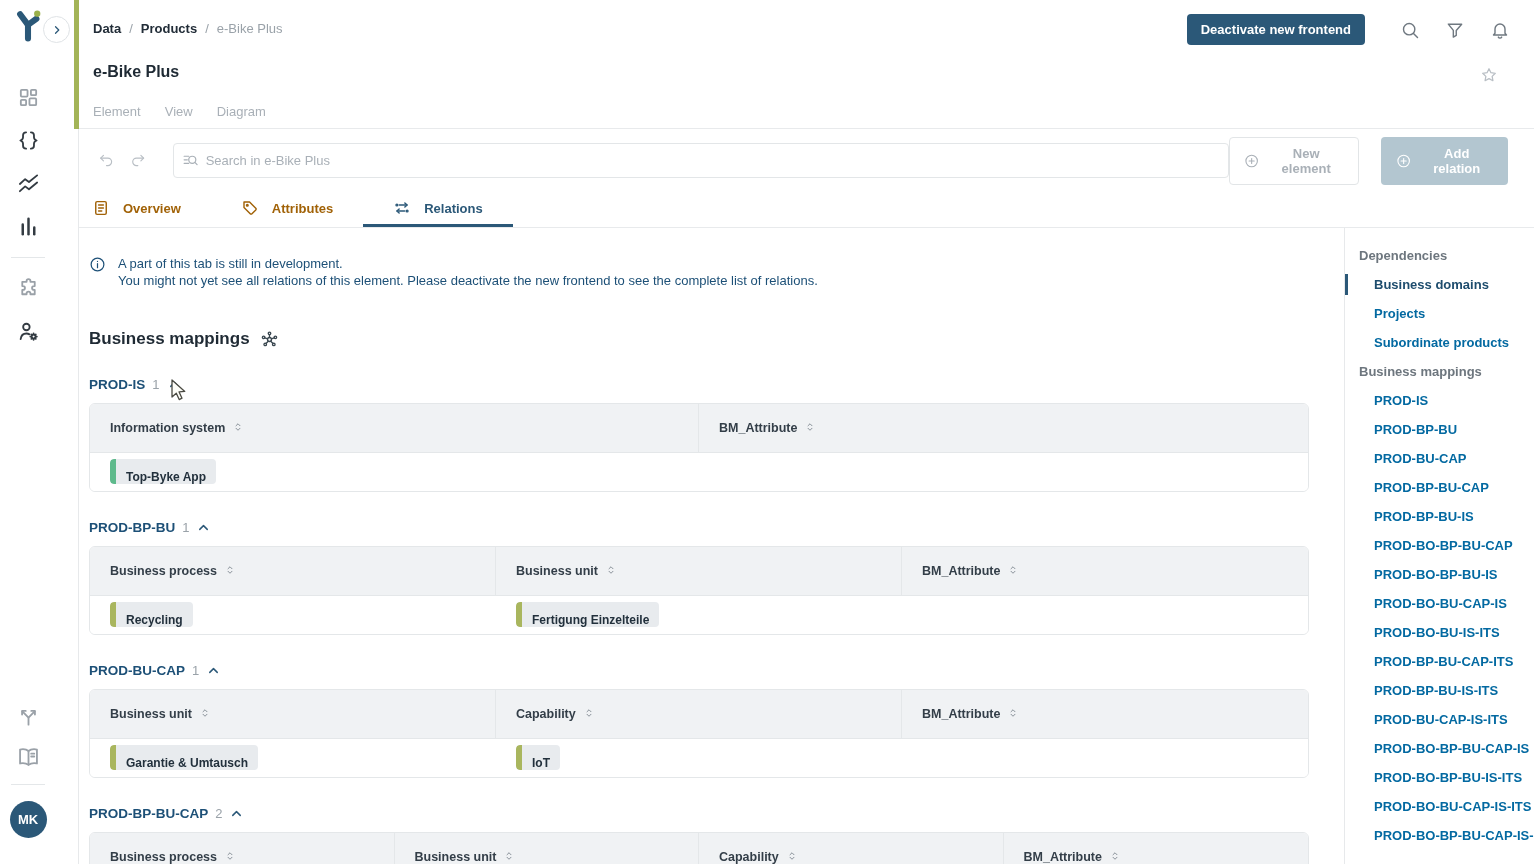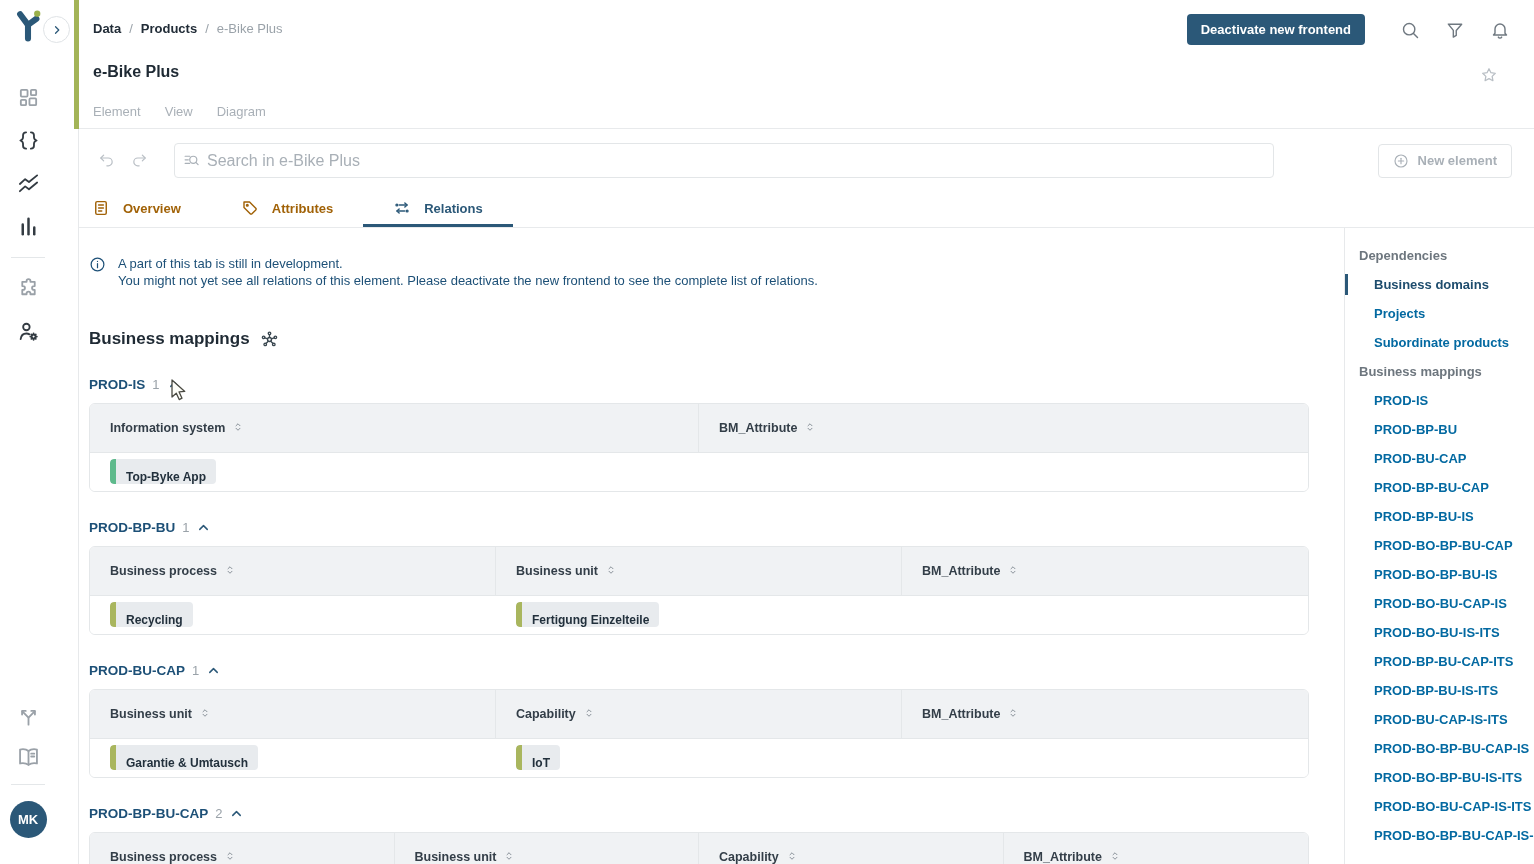--- a/index.html
+++ b/index.html
@@ -51,21 +51,21 @@
 
   
   .toolbar { position:absolute; left:79px; top:129px; width:1455px; height:63px;
              display:flex; align-items:center; background:#fff; }
   .hist-btn { width:17px; height:17px; color:#b9bfc5; cursor:pointer; }
   .hist-btn:first-child { margin-left:19px; }
   .hist-btn + .hist-btn { margin-left:16px; }
   .search-wrap { position:relative; margin-left:26px; width:1100px; }
   .search-wrap .icn { position:absolute; left:9px; top:9px; width:17px; height:17px; color:#a9b0b7; }
   .search-input { width:100%; height:35px; border:1px solid #e3e6e8; border-radius:4px;
-                  padding:0 10px 0 32px; font-size:16px; color:#2a333c; outline:none;
+                  padding:0 10px 0 32px; font-size:13px; color:#2a333c; outline:none;
                   font-family:"Liberation Sans", sans-serif; }
   .search-input::placeholder { color:#a9b0b7; }
   .tb-spacer { flex:1; }
   .ghost-btn { display:flex; align-items:center; gap:9px; border:1px solid #e2e5e7; background:#fff;
                color:#a9b0b7; font-size:13px; font-weight:600; border-radius:4px; padding:8px 14px;
                margin-right:22px; cursor:pointer; font-family:"Liberation Sans", sans-serif; }
   .primary-btn { display:flex; align-items:center; gap:9px; border:none; background:#b3c6d0;
                  color:#fff; font-size:13px; font-weight:700; border-radius:4px; padding:9px 15px;
                  margin-right:26px; cursor:pointer; font-family:"Liberation Sans", sans-serif; }
   .btn-plus { width:16px; height:16px; }
@@ -279,20 +279,30 @@
   <div class="tb-spacer"></div>
   <button class="ghost-btn">
     <span class="btn-plus icn">
       <svg viewBox="0 0 24 24">
           <circle cx="12" cy="12" r="9"></circle>
           <line x1="12" y1="8" x2="12" y2="16"></line>
           <line x1="8" y1="12" x2="16" y2="12"></line>
         </svg>
     </span>
     <span>New element</span>
+  </button>
+  <button class="primary-btn">
+    <span class="btn-plus icn">
+      <svg viewBox="0 0 24 24">
+          <circle cx="12" cy="12" r="9"></circle>
+          <line x1="12" y1="8" x2="12" y2="16"></line>
+          <line x1="8" y1="12" x2="16" y2="12"></line>
+        </svg>
+    </span>
+    <span>Add relation</span>
   </button>
 </div>
 
 <div class="tabs" id="tabs">
     <div class="tab">
       <span class="icn ">
         <svg viewBox="0 0 24 24" style="stroke-width:1.9">
           <rect x="5" y="3.5" width="14" height="17" rx="1.8"></rect>
           <line x1="8.8" y1="8" x2="15.2" y2="8"></line>
           <line x1="8.8" y1="12" x2="15.2" y2="12"></line>

